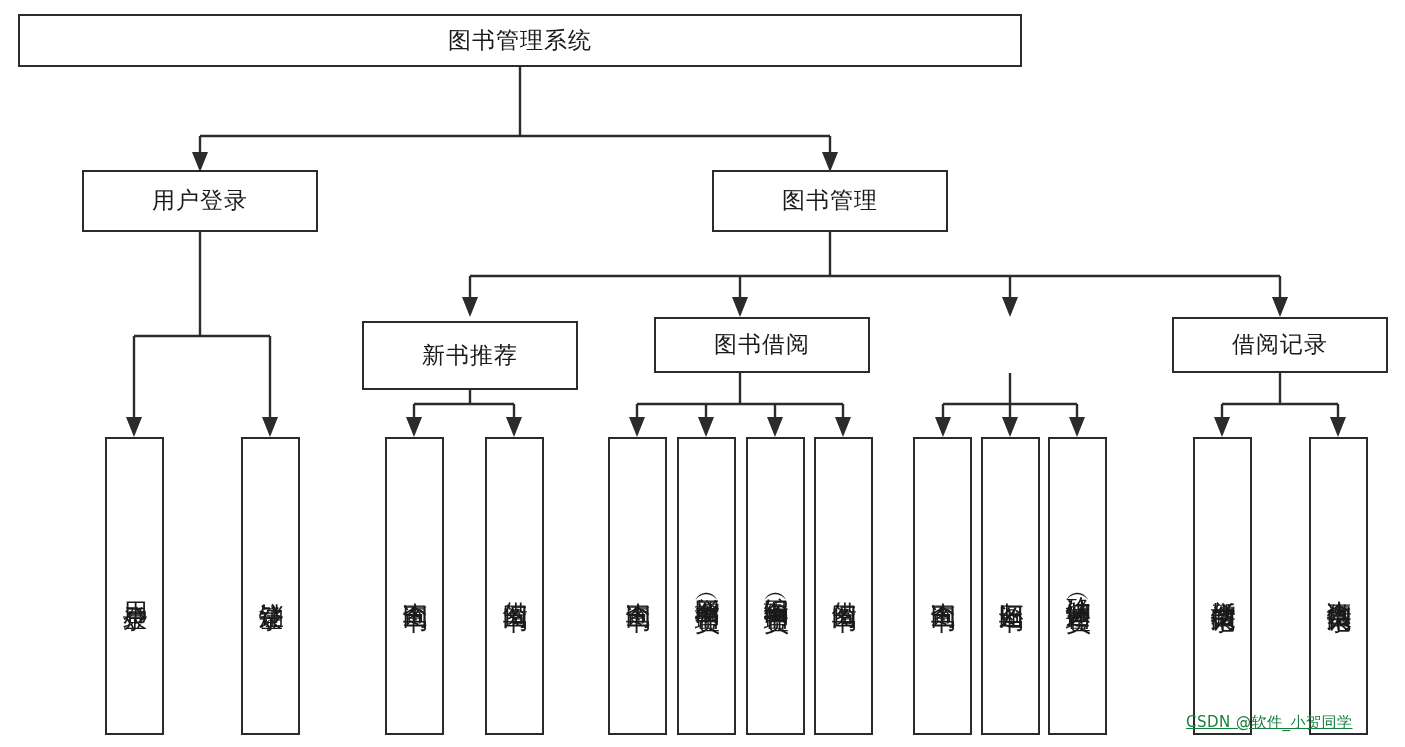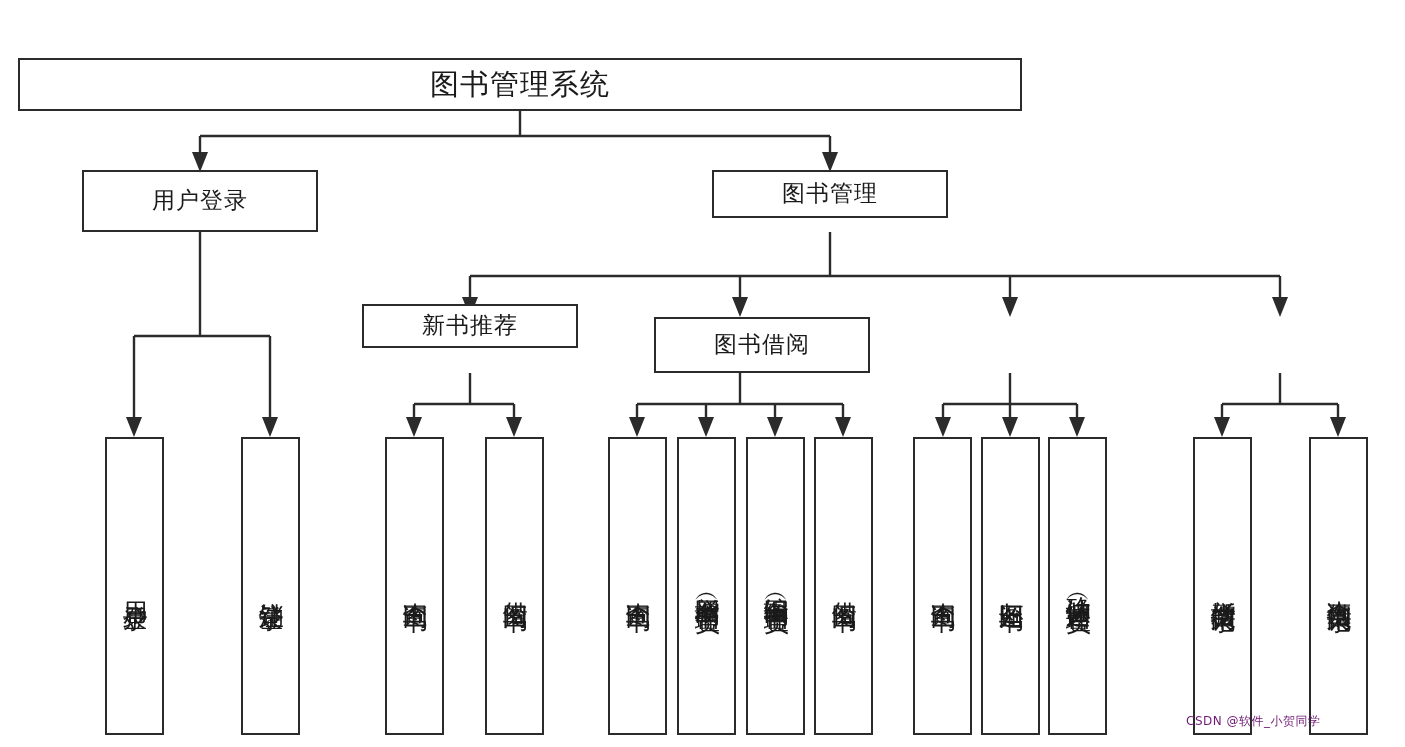--- a/index.html
+++ b/index.html
@@ -13,21 +13,21 @@
     position:absolute;
     box-sizing:border-box;
     background:#ffffff;
     border:2px solid #2b2b2b;
     display:flex;
     align-items:center;
     justify-content:center;
     color:#1a1a1a;
   }
   .node.horiz{font-size:23px;line-height:1.1;letter-spacing:1px;}
-  .node.root{font-size:29px;margin-top:44px;}
+  .node.root{font-size:23px;}
 
   .node.vert{
     writing-mode:vertical-rl;
     text-orientation:upright;
     font-size:25px;
     line-height:1.22;
     letter-spacing:2px;
     padding:6px 0;
     white-space:pre;
   }
@@ -36,25 +36,26 @@
     text-orientation:upright;
     display:block;
   }
 
   svg.links{position:absolute;left:0;top:0;width:1405px;height:747px;pointer-events:none;}
   svg.links path,svg.links line{stroke:#2b2b2b;stroke-width:2.4;fill:none;}
 
   .watermark{
     position:absolute;
     left:1186px;top:713px;
-    font-size:12px;
-    color:#701a75;
+    font-size:15px;
+    color:#15803d;
     letter-spacing:0.5px;
     white-space:nowrap;
     font-family:"DejaVu Sans","Liberation Sans",sans-serif;
+    text-decoration:underline;
   }
 </style>
 </head>
 <body>
 
 <div id="stage">
 
   <svg class="links" viewBox="0 0 1405 747">
 
     <line x1="520" y1="67" x2="520" y2="136"></line>
@@ -119,29 +120,32 @@
     <polygon points="1330,417 1346,417 1338,437" fill="#2b2b2b" stroke="none"></polygon>
   </svg>
 
   <div class="node horiz root" style="left:18px;top:14px;width:1004px;height:53px;">
     <span>图书管理系统</span>
   </div>
 
   <div class="node horiz" style="left:82px;top:170px;width:236px;height:62px;">
     <span>用户登录</span>
   </div>
-  <div class="node horiz" style="left:712px;top:170px;width:236px;height:48px;">
+  <div class="node horiz" style="left:712px;top:170px;width:236px;height:62px;">
     <span>图书管理</span>
   </div>
 
-  <div class="node horiz" style="left:362px;top:304px;width:216px;height:44px;">
+  <div class="node horiz" style="left:362px;top:321px;width:216px;height:69px;">
     <span>新书推荐</span>
   </div>
   <div class="node horiz" style="left:632px;top:317px;width:216px;height:56px;margin-left:22px;">
     <span>图书借阅</span>
+  </div>
+  <div class="node horiz" style="left:1172px;top:317px;width:216px;height:56px;">
+    <span>借阅记录</span>
   </div>
 
   <div class="node vert" style="left:105px;top:437px;width:59px;height:298px;">
     <span class="vtext">用户登录</span>
   </div>
   <div class="node vert" style="left:241px;top:437px;width:59px;height:298px;">
     <span class="vtext">注销登录</span>
   </div>
 
   <div class="node vert" style="left:385px;top:437px;width:59px;height:298px;">

